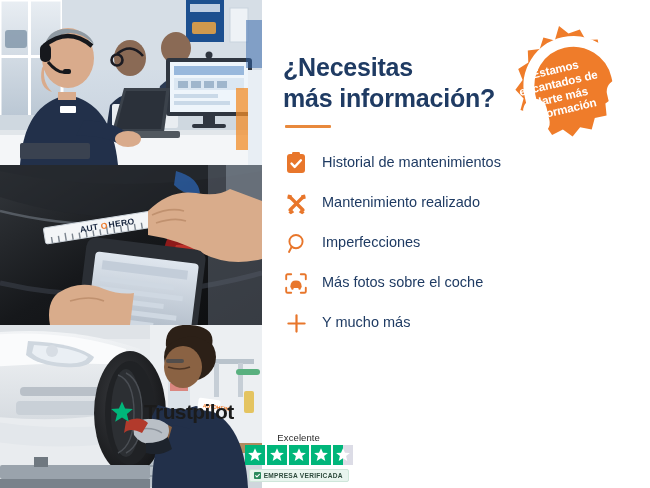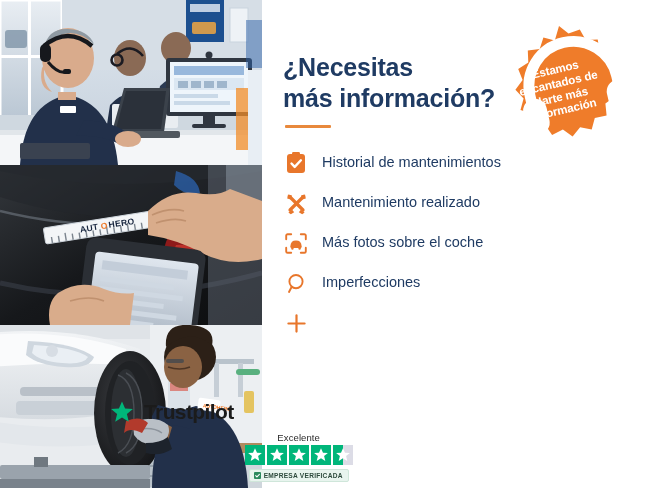--- a/index.html
+++ b/index.html
@@ -434,55 +434,56 @@
             <path d="M20 2.4 l-4 1.2 l1.2 4 l3.6 -1.2 z" fill="#e8762b"></path>
             <path d="M3.4 20.4 l3.8 -2.6 l2 2.4 l-3.4 2 z" fill="#e8762b"></path>
             <path d="M19.6 20.4 l-3.8 -2.6 l-2 2.4 l3.4 2 z" fill="#e8762b"></path>
           </svg>
         </span>
         <span class="f-label">Mantenimiento realizado</span>
       </li>
 
       <li class="feature">
         <span class="f-icon">
+          <svg width="21" height="21" viewBox="0 0 21 21">
+            <circle cx="10" cy="8.6" r="6.6" fill="none" stroke="#e8762b" stroke-width="1.9"></circle>
+            <line x1="5.6" y1="14" x2="3" y2="19" stroke="#e8762b" stroke-width="1.9" stroke-linecap="round"></line>
+          </svg>
+        </span>
+        <span class="f-label">Imperfecciones</span>
+      </li>
+
+      <li class="feature">
+        <span class="f-icon">
           <svg width="22" height="21" viewBox="0 0 22 21">
             <g fill="none" stroke="#e8762b" stroke-width="1.9" stroke-linecap="round">
               <path d="M1.2 6.2 V2.6 a1.4 1.4 0 0 1 1.4 -1.4 H6.2"></path>
               <path d="M20.8 6.2 V2.6 a1.4 1.4 0 0 0 -1.4 -1.4 H15.8"></path>
               <path d="M1.2 14.8 V18.4 a1.4 1.4 0 0 0 1.4 1.4 H6.2"></path>
               <path d="M20.8 14.8 V18.4 a1.4 1.4 0 0 1 -1.4 1.4 H15.8"></path>
             </g>
             <path d="M5.4 13.4 q0 -3 1.6 -4.6 q1.2 -1.2 4 -1.2 q2.8 0 4 1.2 q1.6 1.6 1.6 4.6 z" fill="#e8762b"></path>
             <rect x="5.4" y="12.4" width="11.2" height="2.6" rx="1.1" fill="#e8762b"></rect>
             <circle cx="7.4" cy="15.6" r="1.2" fill="#e8762b"></circle>
             <circle cx="14.6" cy="15.6" r="1.2" fill="#e8762b"></circle>
           </svg>
         </span>
         <span class="f-label">Más fotos sobre el coche</span>
       </li>
 
       <li class="feature">
         <span class="f-icon">
           <svg width="21" height="21" viewBox="0 0 21 21">
-            <circle cx="10" cy="8.6" r="6.6" fill="none" stroke="#e8762b" stroke-width="1.9"></circle>
-            <line x1="5.6" y1="14" x2="3" y2="19" stroke="#e8762b" stroke-width="1.9" stroke-linecap="round"></line>
-          </svg>
-        </span>
-        <span class="f-label">Imperfecciones</span>
-      </li>
-
-      <li class="feature">
-        <span class="f-icon">
-          <svg width="21" height="21" viewBox="0 0 21 21">
             <g stroke="#e8762b" stroke-width="2.2" stroke-linecap="round">
               <line x1="10.5" y1="2.4" x2="10.5" y2="18.6"></line>
               <line x1="2.4" y1="10.5" x2="18.6" y2="10.5"></line>
             </g>
           </svg>
         </span>
+        <span class="f-label">Y mucho más</span>
       </li>
     </ul>
 
   </div>
 
   <div class="trust">
     <div class="tp-logo">
       <svg width="24" height="24" viewBox="0 0 24 24">
         <path d="M12 1.4 l3.1 7.2 l7.8 0.5 l-6 5 l1.9 7.6 l-6.8 -4.2 l-6.8 4.2 l1.9 -7.6 l-6 -5 l7.8 -0.5 z" fill="#00b67a"></path>
       </svg>

